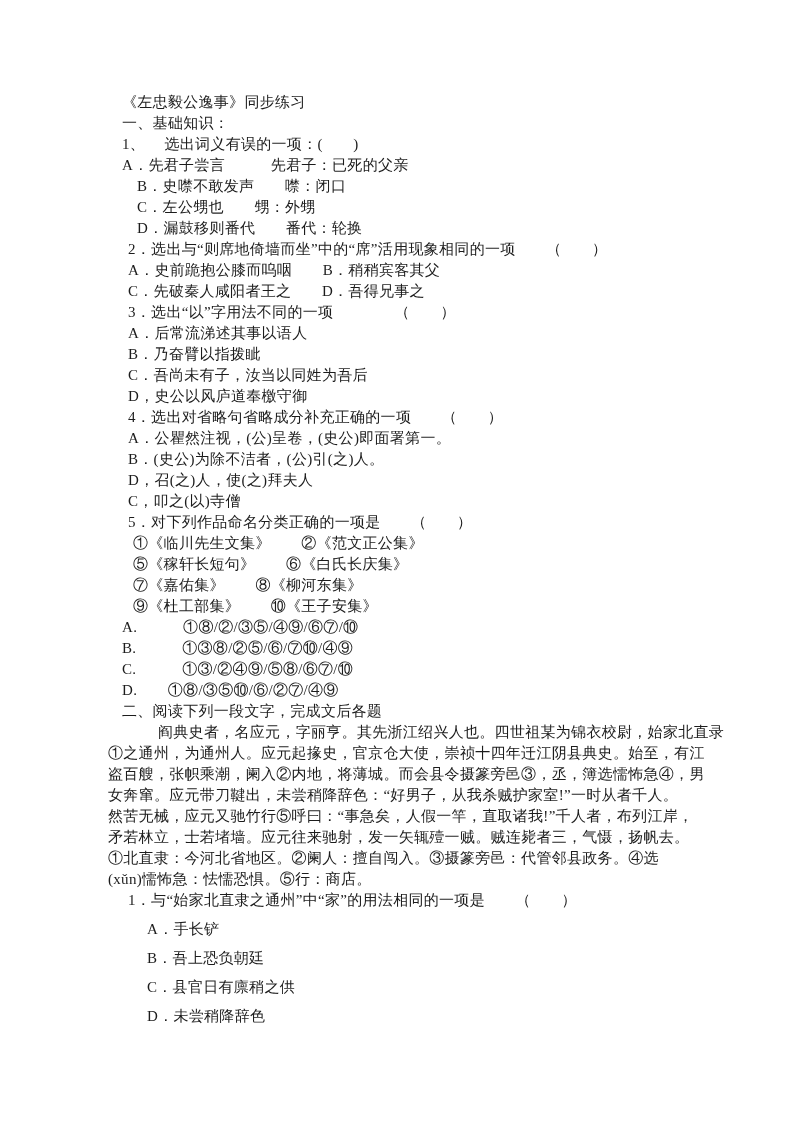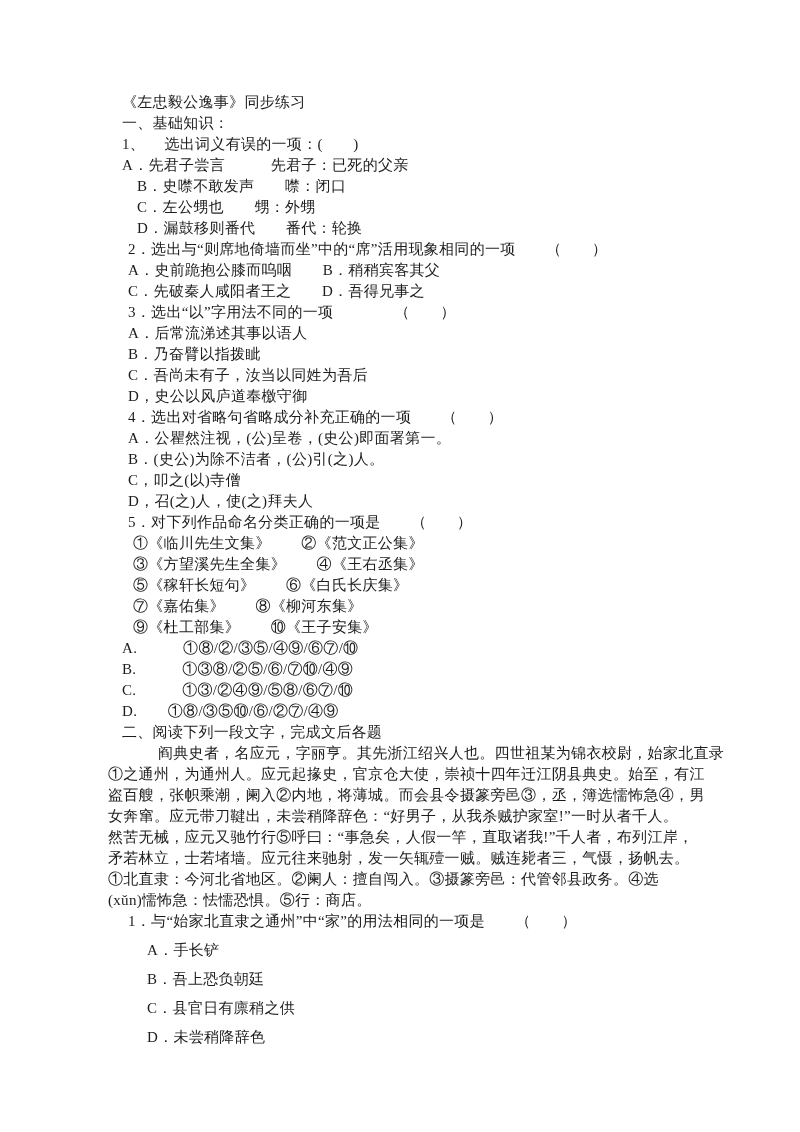--- a/index.html
+++ b/index.html
@@ -50,25 +50,24 @@
       <div class="line ind-b">A．史前跪抱公膝而呜咽　　B．稍稍宾客其父</div>
       <div class="line ind-b">C．先破秦人咸阳者王之　　D．吾得兄事之</div>
       <div class="line ind-b">3．选出“以”字用法不同的一项　　　　（　　）</div>
       <div class="line ind-b">A．后常流涕述其事以语人</div>
       <div class="line ind-b">B．乃奋臂以指拨眦</div>
       <div class="line ind-b">C．吾尚未有子，汝当以同姓为吾后</div>
       <div class="line ind-b">D，史公以风庐道奉檄守御</div>
       <div class="line ind-b">4．选出对省略句省略成分补充正确的一项　　（　　）</div>
       <div class="line ind-b">A．公瞿然注视，(公)呈卷，(史公)即面署第一。</div>
       <div class="line ind-b">B．(史公)为除不洁者，(公)引(之)人。</div>
+      <div class="line ind-b">D，召(之)人，使(之)拜夫人</div>
       <div class="line ind-b">C，叩之(以)寺僧</div>
-      <div class="line ind-b">D，召(之)人，使(之)拜夫人</div>
       <div class="line ind-b">5．对下列作品命名分类正确的一项是　　（　　）</div>
       <div class="line ind-c">①《临川先生文集》　　②《范文正公集》</div>
-      <div class="line ind-c">③《方望溪先生全集》　　④《王右丞集》</div>
       <div class="line ind-c">⑤《稼轩长短句》　　⑥《白氏长庆集》</div>
       <div class="line ind-c">⑦《嘉佑集》　　⑧《柳河东集》</div>
       <div class="line ind-c">⑨《杜工部集》　　⑩《王子安集》</div>
       <div class="line ind-a">A.　　　①⑧/②/③⑤/④⑨/⑥⑦/⑩</div>
       <div class="line ind-a">B.　　　①③⑧/②⑤/⑥/⑦⑩/④⑨</div>
       <div class="line ind-a">C.　　　①③/②④⑨/⑤⑧/⑥⑦/⑩</div>
       <div class="line ind-a">D.　　①⑧/③⑤⑩/⑥/②⑦/④⑨</div>
       <div class="line ind-a">二、阅读下列一段文字，完成文后各题</div>
       <div class="line ind-0 first-indent">阎典史者，名应元，字丽亨。其先浙江绍兴人也。四世祖某为锦衣校尉，始家北直录</div>
       <div class="line ind-0">①之通州，为通州人。应元起掾史，官京仓大使，崇祯十四年迁江阴县典史。始至，有江</div>

